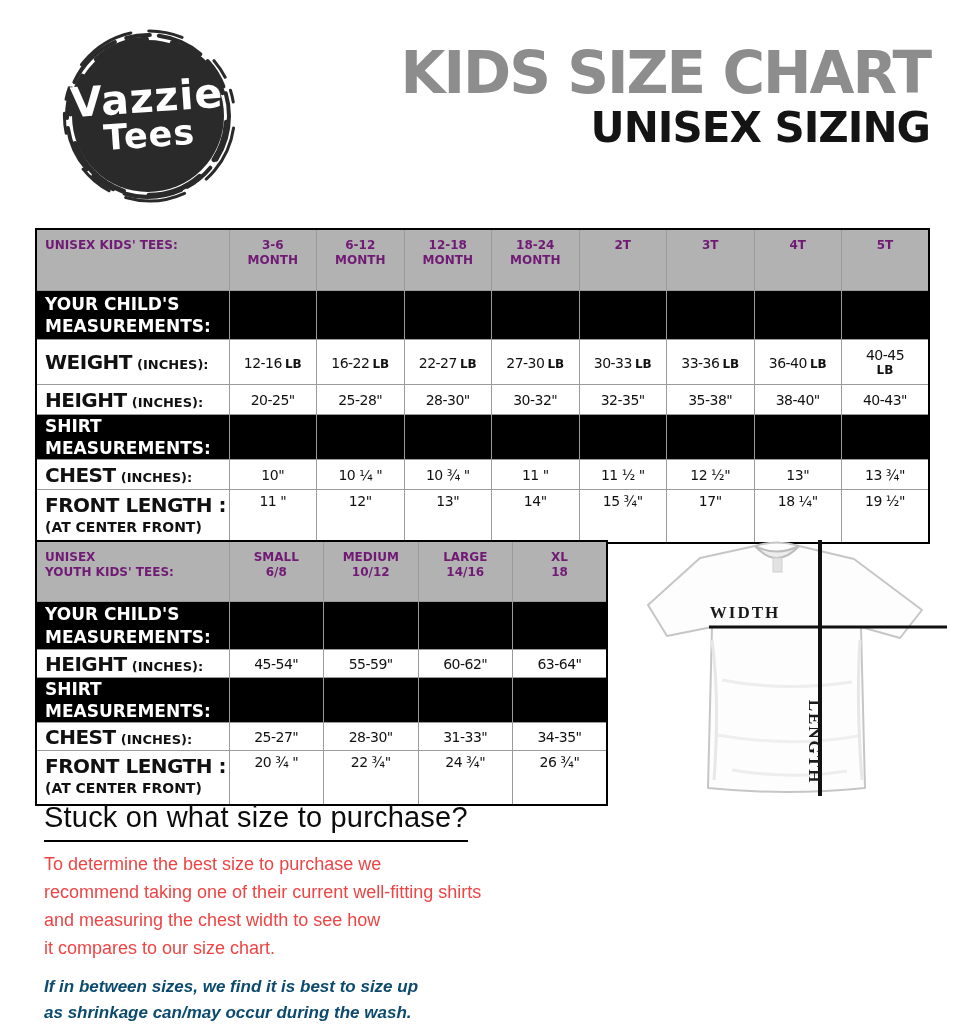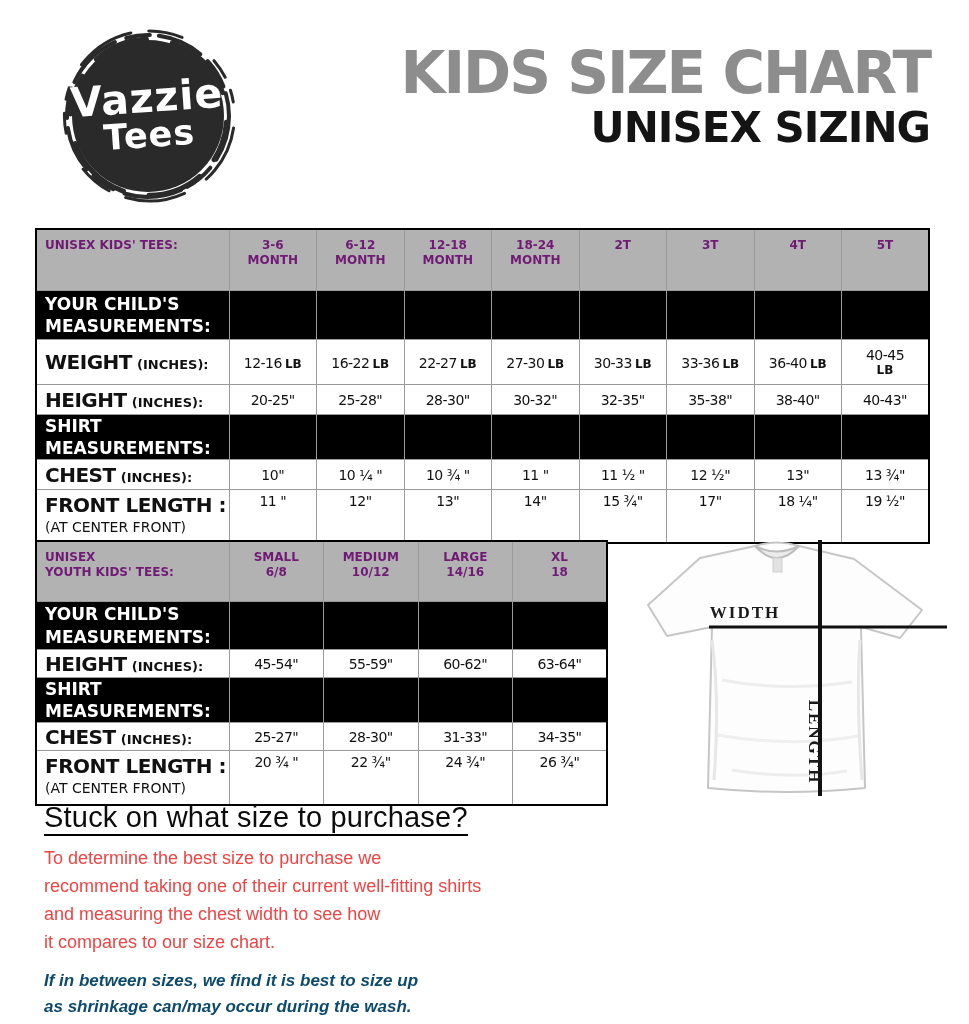--- a/index.html
+++ b/index.html
@@ -22,21 +22,21 @@
   
   table.t{border-collapse:collapse;table-layout:fixed;border:2px solid #000;}
   table.t td{border:1px solid #9b9b9b;padding:0;text-align:center;vertical-align:middle;overflow:hidden;}
   table.t td.lbl{text-align:left;padding-left:8px;}
   .pre{white-space:pre-line;}
   tr.hdr td{background:#b2b2b2;color:#701a75;font-weight:bold;font-size:12px;line-height:1.25;
             vertical-align:top;padding-top:8px;}
   tr.blk td{background:#000;color:#fff;font-weight:bold;font-size:17px;line-height:1.3;margin-top:20px;}
   .lm{font-size:20px;font-weight:bold;letter-spacing:-0.5px;}
   .ls{font-size:13px;font-weight:bold;letter-spacing:0;}
-  .lsub{font-size:14px;font-weight:normal;margin-top:2px;}
+  .lsub{font-size:14px;font-weight:bold;margin-top:2px;}
   .v{font-size:14px;font-weight:normal;letter-spacing:-0.5px;}
   .unit{font-size:12px;font-weight:bold;margin-left:3px;}
   td.stack{line-height:1.05;}
   td.stack .unit{display:block;margin-left:0;}
 
   .t1{position:absolute;left:35px;top:228px;width:895px;}
   .t1 .r-h1 td{height:52px;}
   .t1 .r-b1 td{height:48px;}
   .t1 .r-w td{height:44px;}
   .t1 .r-ht td{height:29px;}
@@ -54,21 +54,21 @@
   .t2 .r-fl td{height:50px;vertical-align:top;padding-top:3px;}
   .t2 col.c-lbl{width:193px;}
 
   
   .shirtbox{position:absolute;left:642px;top:530px;width:327px;height:292px;}
   .measure-serif{font-family:"Liberation Serif",serif;font-weight:bold;letter-spacing:2px;font-size:17px;fill:#1a1a1a;}
 
   
   .footer{position:absolute;left:44px;top:801px;width:540px;font-family:"Liberation Sans",sans-serif;}
   .f-head{display:inline-block;font-size:29px;font-weight:400;color:#0c0c0c;
-          border-bottom:2px solid #000;padding-bottom:0;letter-spacing:0.2px;}
+          border-bottom:2px solid #000;padding-bottom:6px;letter-spacing:0.2px;}
   .f-body{margin-top:8px;font-size:18px;line-height:28px;color:#ef4444;}
   .f-note{margin-top:12px;font-size:17px;line-height:26px;color:#0c4a6e;font-weight:bold;font-style:italic;}
 </style>
 </head>
 <body>
 
 <div class="page">
 
   <div class="logo">
     <svg width="180" height="180" viewBox="0 0 180 180">

